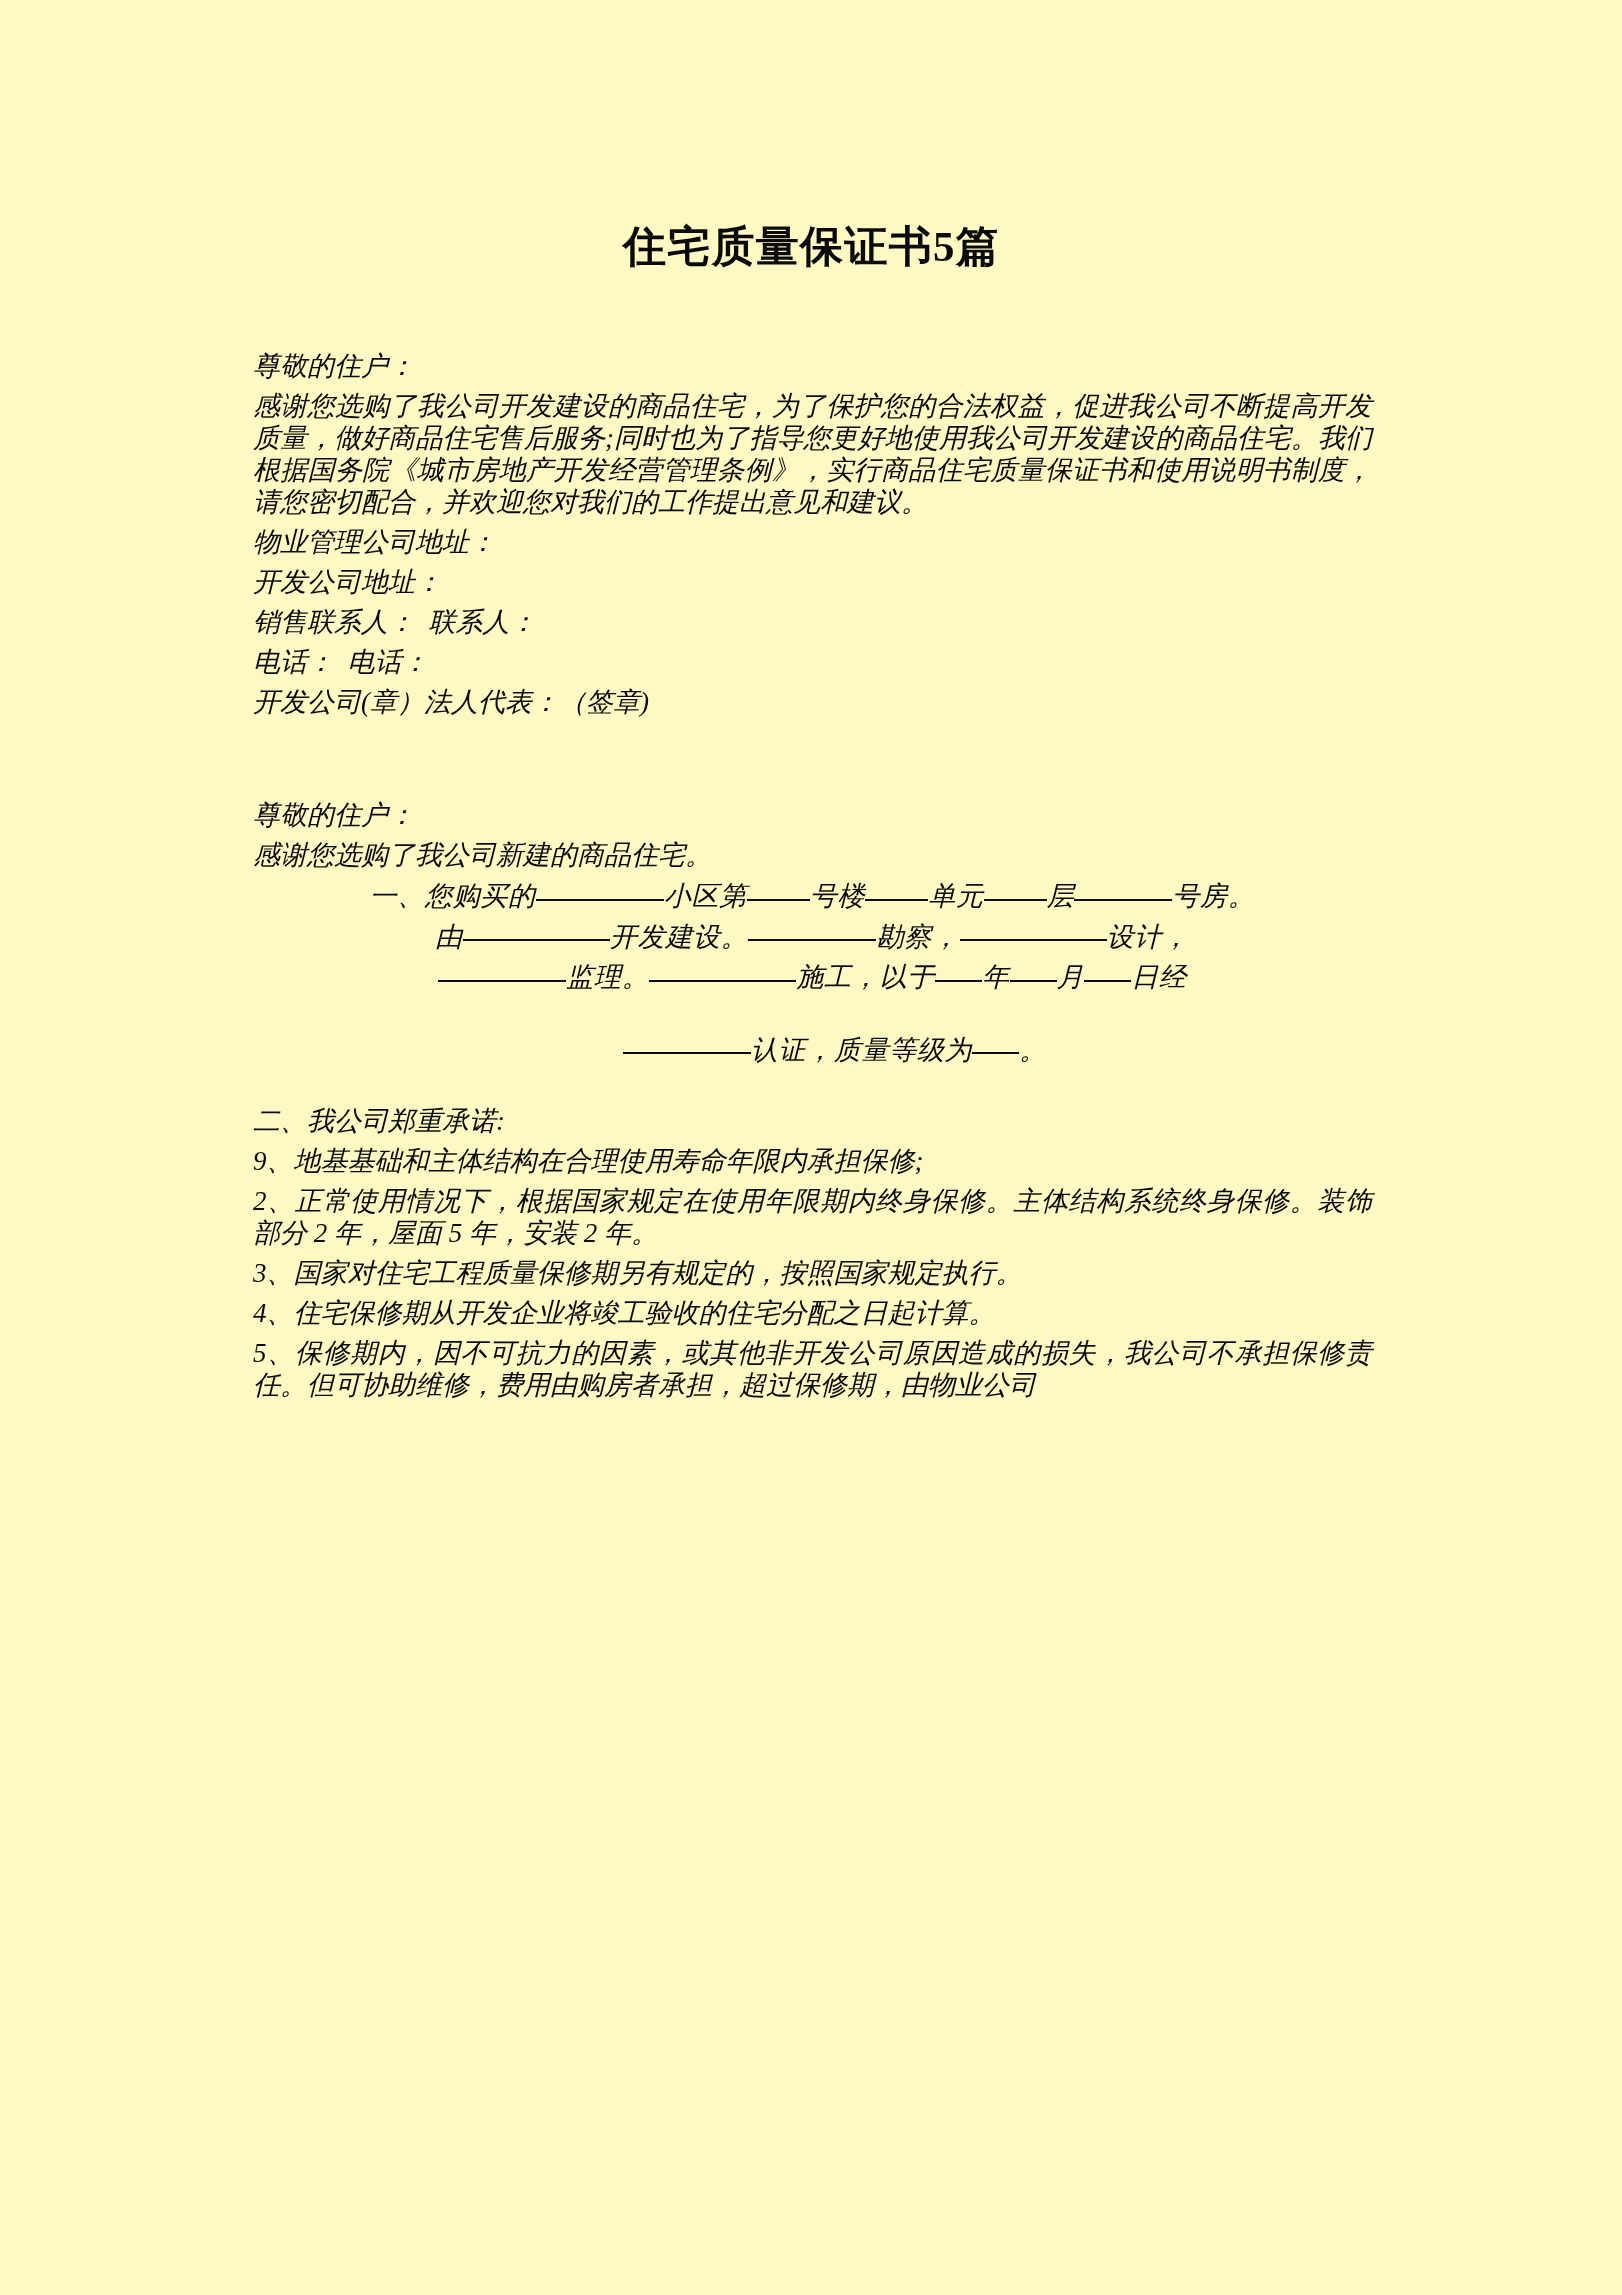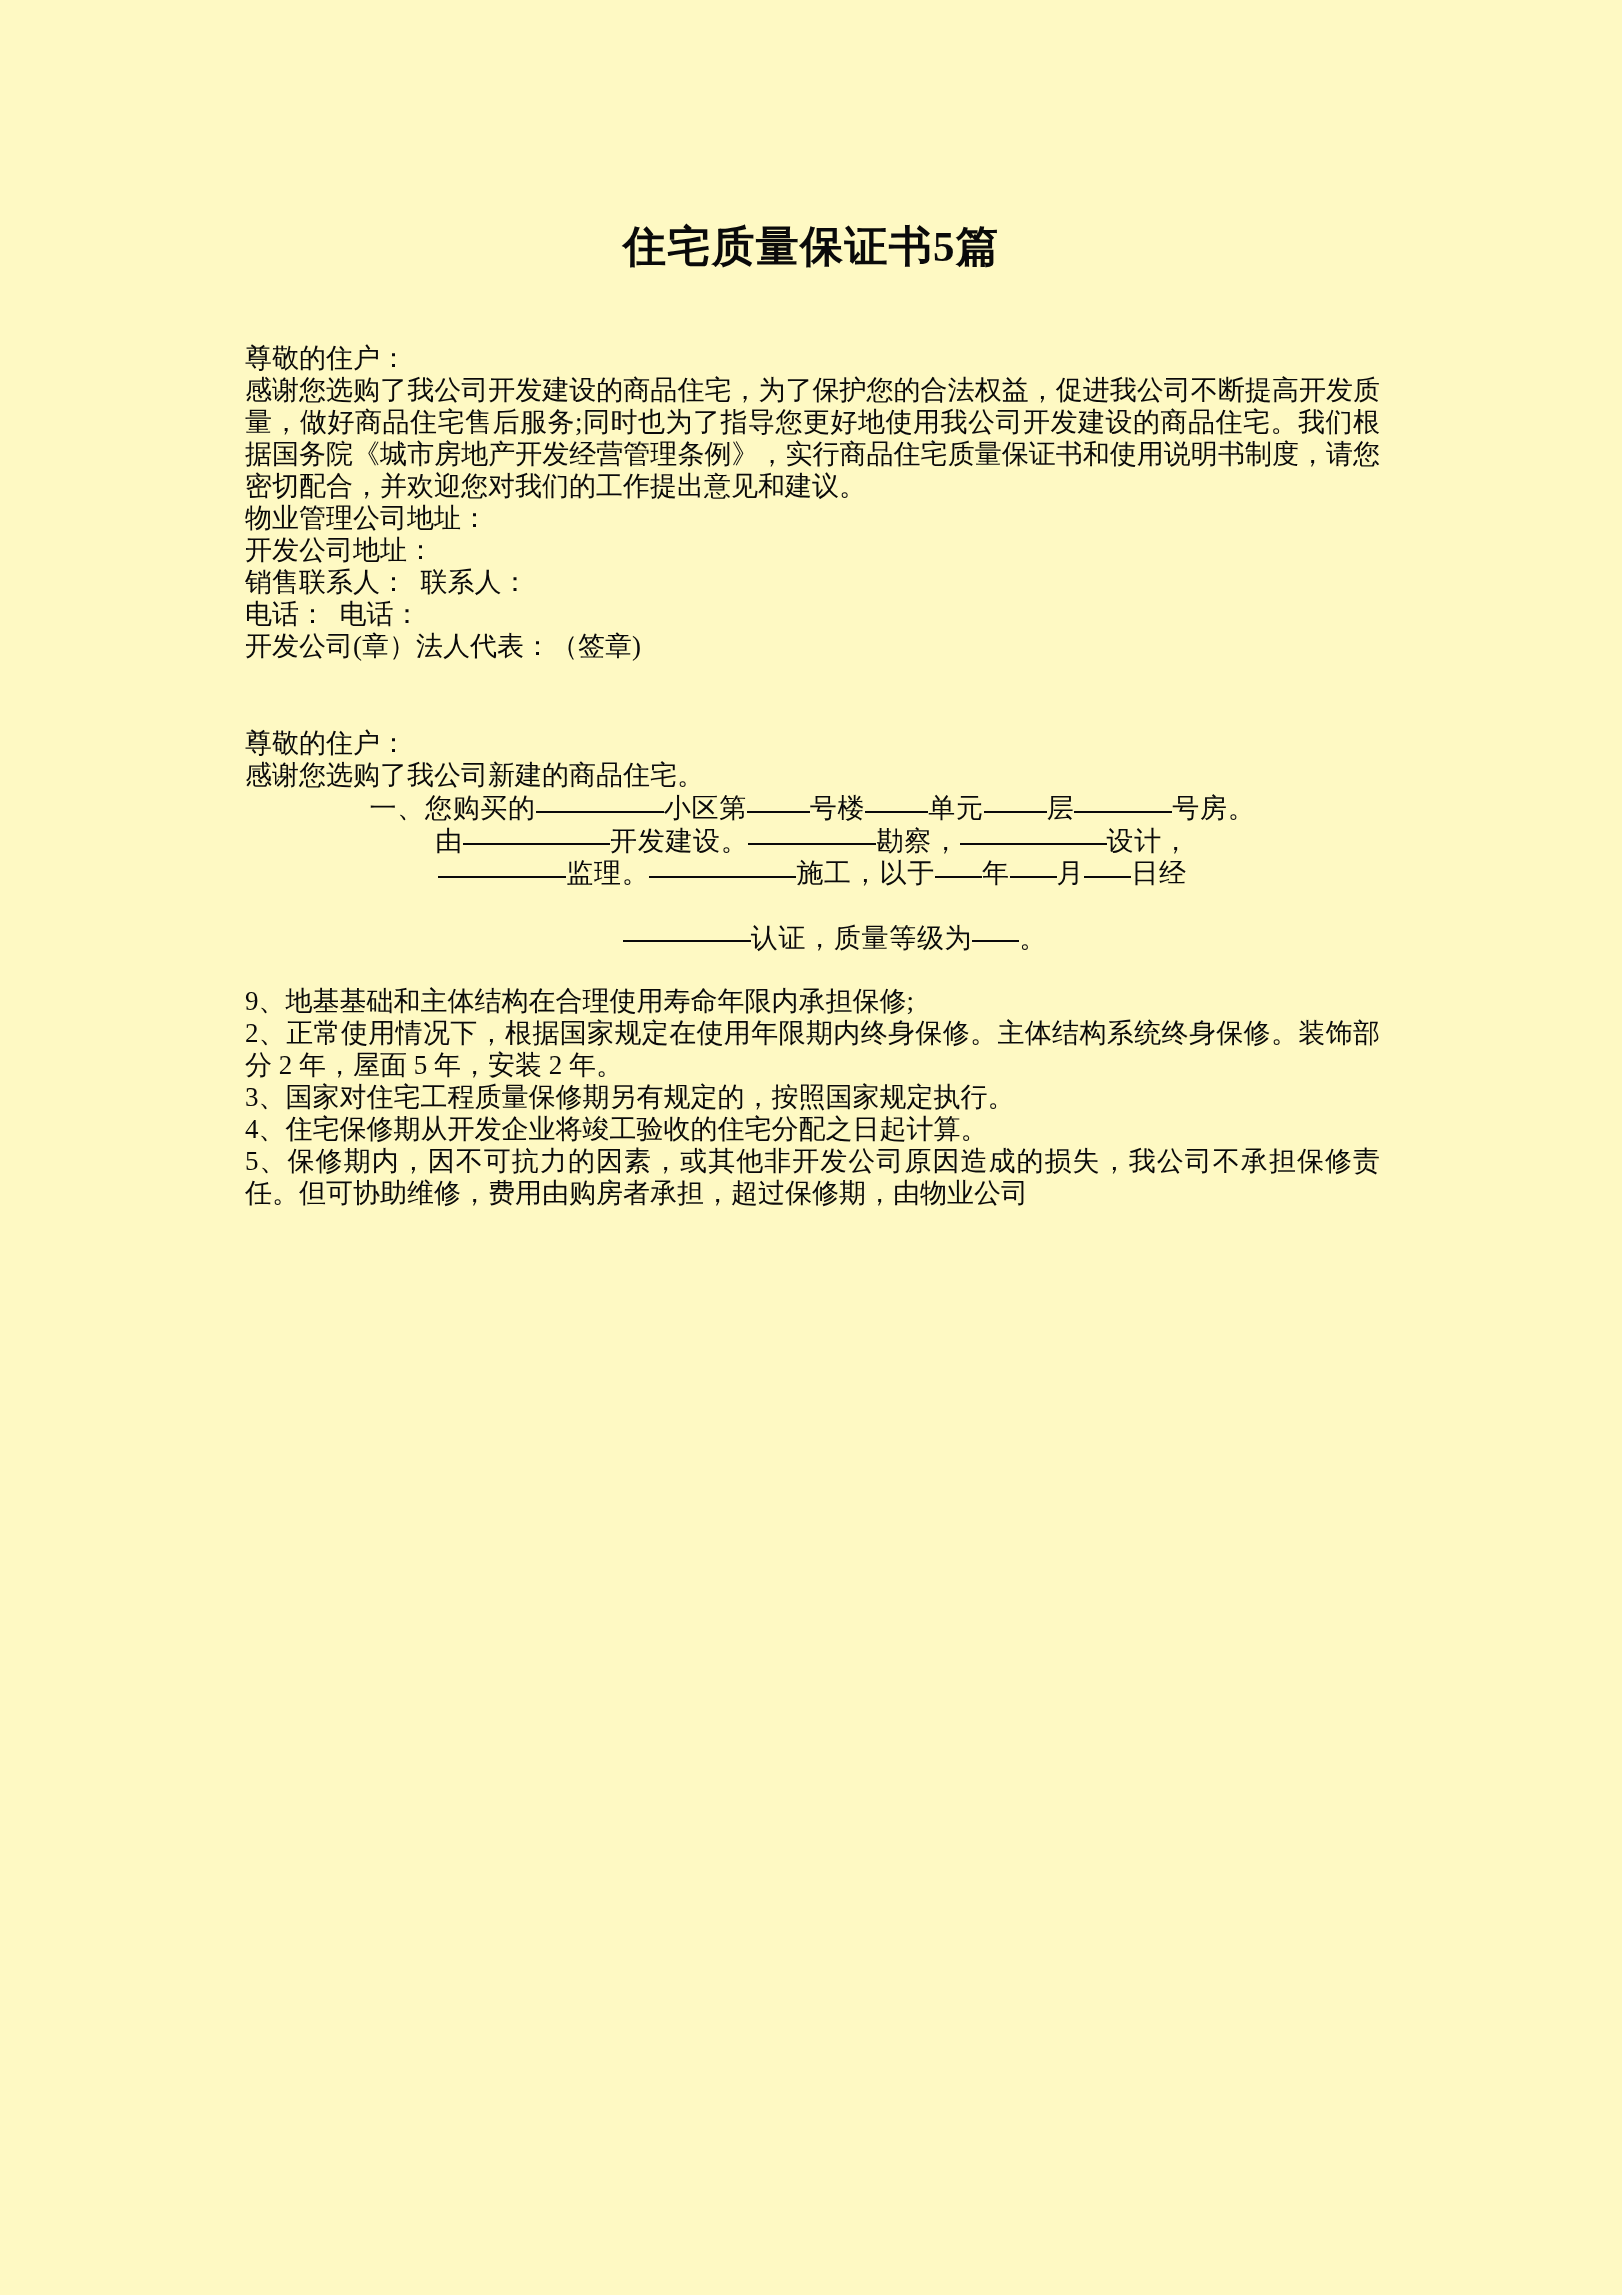--- a/index.html
+++ b/index.html
@@ -37,25 +37,26 @@
   .body-block {
     position: absolute;
     top: 342px;
     left: 245px;
     width: 1135px;
   }
 
   .para {
     font-size: 27px;
     line-height: 32px;
-    margin: 0;
+    margin: 8px;
     text-align: justify;
     text-justify: inter-character;
     word-break: break-all;
     white-space: normal;
+    font-style: italic;
   }
 
   
   .para.nowrap {
     text-align: left;
     white-space: pre;
   }
 
   
   .spacer-line {
@@ -122,20 +123,21 @@
     </p>
 
     <p class="para loose">
       <span class="blank w-l"></span><span>监理。</span><span class="blank w-xl"></span><span>施工，以于</span><span class="blank w-xs"></span><span>年</span><span class="blank w-xs"></span><span>月</span><span class="blank w-xs"></span><span>日经</span>
     </p>
 
     <p class="para loose nowrap">
       <span class="blank w-l"></span><span>认证，质量等级为</span><span class="blank w-xs"></span><span>。</span>
     </p>
 
+    <p class="para nowrap">二、我公司郑重承诺:</p>
 
     <p class="para">9、地基基础和主体结构在合理使用寿命年限内承担保修;</p>
 
     <p class="para">2、正常使用情况下，根据国家规定在使用年限期内终身保修。主体结构系统终身保修。装饰部分 2 年，屋面 5 年，安装 2 年。</p>
 
     <p class="para">3、国家对住宅工程质量保修期另有规定的，按照国家规定执行。</p>
 
     <p class="para">4、住宅保修期从开发企业将竣工验收的住宅分配之日起计算。</p>
 
     <p class="para">5、保修期内，因不可抗力的因素，或其他非开发公司原因造成的损失，我公司不承担保修责任。但可协助维修，费用由购房者承担，超过保修期，由物业公司</p>

